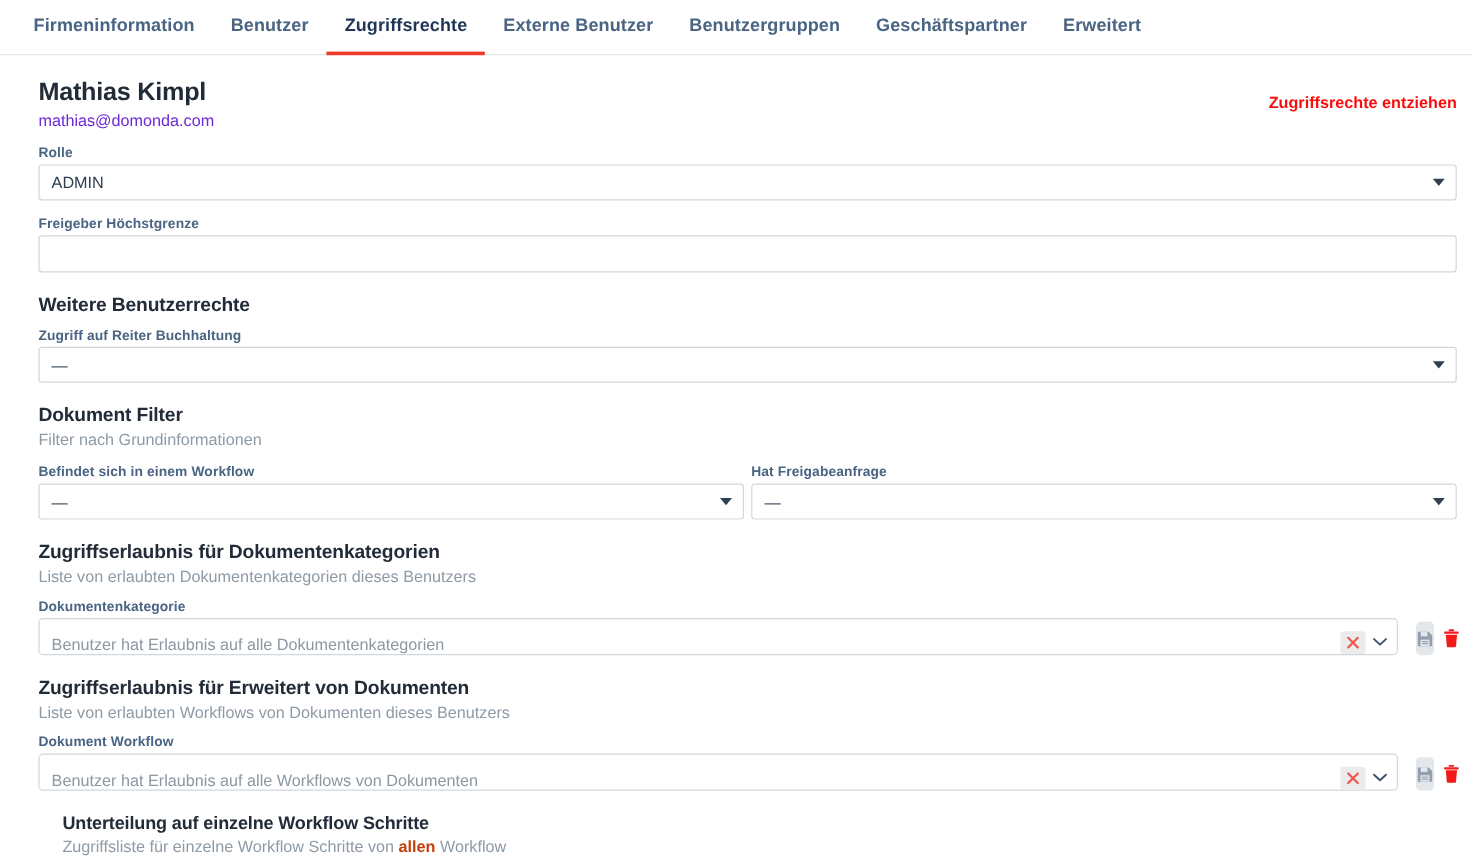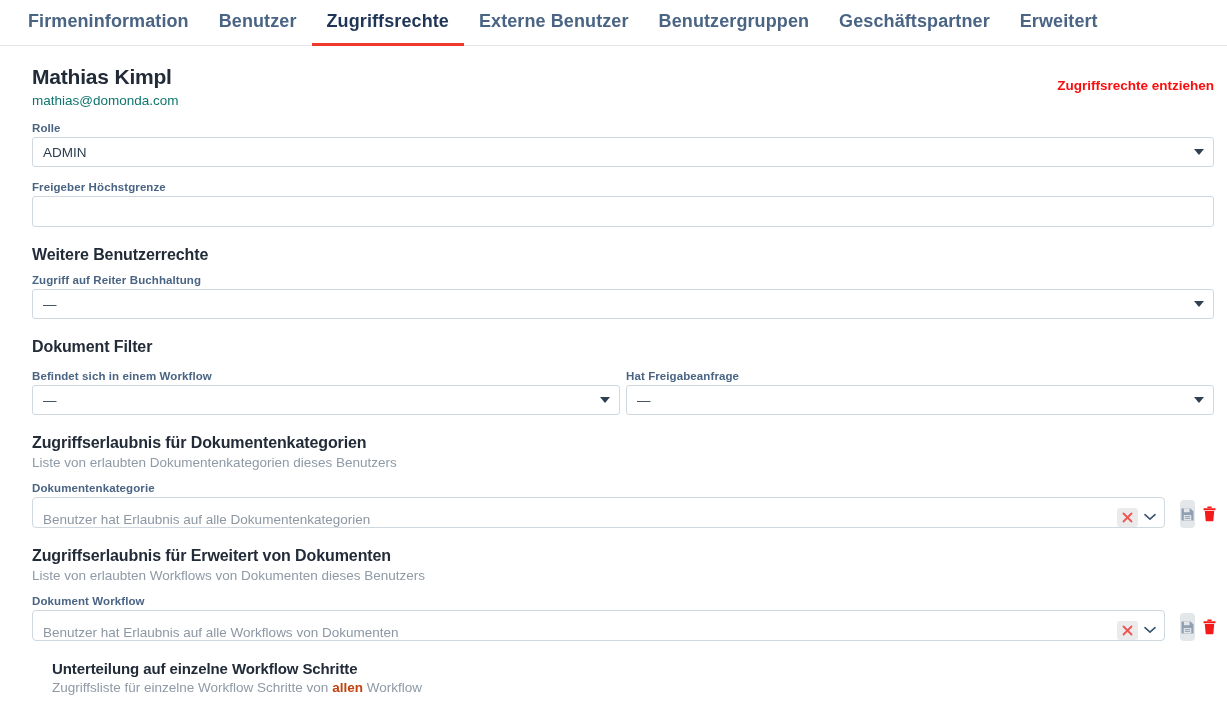--- a/index.html
+++ b/index.html
@@ -18,21 +18,21 @@
     border-bottom: 1px solid #e2e5e8;
     display: flex;
     align-items: stretch;
     padding-left: 13px;
     background: #fff;
   }
   .tab {
     display: flex;
     align-items: center;
     padding: 0 15px;
-    font-size: 18px;
+    font-size: 15px;
     font-weight: 600;
     color: #4a6484;
     letter-spacing: .1px;
     border-bottom: 3px solid transparent;
     margin-bottom: -1px;
     cursor: pointer;
     white-space: nowrap;
   }
   .tab.active {
     color: #1f3558;
@@ -51,21 +51,21 @@
   .username {
     font-size: 21px;
     font-weight: bold;
     color: #222b38;
     letter-spacing: -.2px;
     line-height: 1.15;
     margin: 0;
   }
   .useremail {
     font-size: 13.5px;
-    color: #0f766e;
+    color: #6d28d9;
     margin-top: 4px;
   }
   .revoke-link {
     font-size: 13.5px;
     font-weight: bold;
     color: #fb0d0d;
     cursor: pointer;
     margin-top: 13px;
     white-space: nowrap;
   }
@@ -230,20 +230,21 @@
   <div class="sec-title">Weitere Benutzerrechte</div>
   <div class="field" style="margin-top:10px;">
     <label class="flabel">Zugriff auf Reiter Buchhaltung</label>
     <div class="control">
       <span class="val">—</span>
       <span class="caret"></span>
     </div>
   </div>
 
   <div class="sec-title">Dokument Filter</div>
+  <div class="sec-sub">Filter nach Grundinformationen</div>
 
   <div class="cols">
     <div class="col">
       <label class="flabel">Befindet sich in einem Workflow</label>
       <div class="control">
         <span class="val">—</span>
         <span class="caret"></span>
       </div>
     </div>
     <div class="col">

